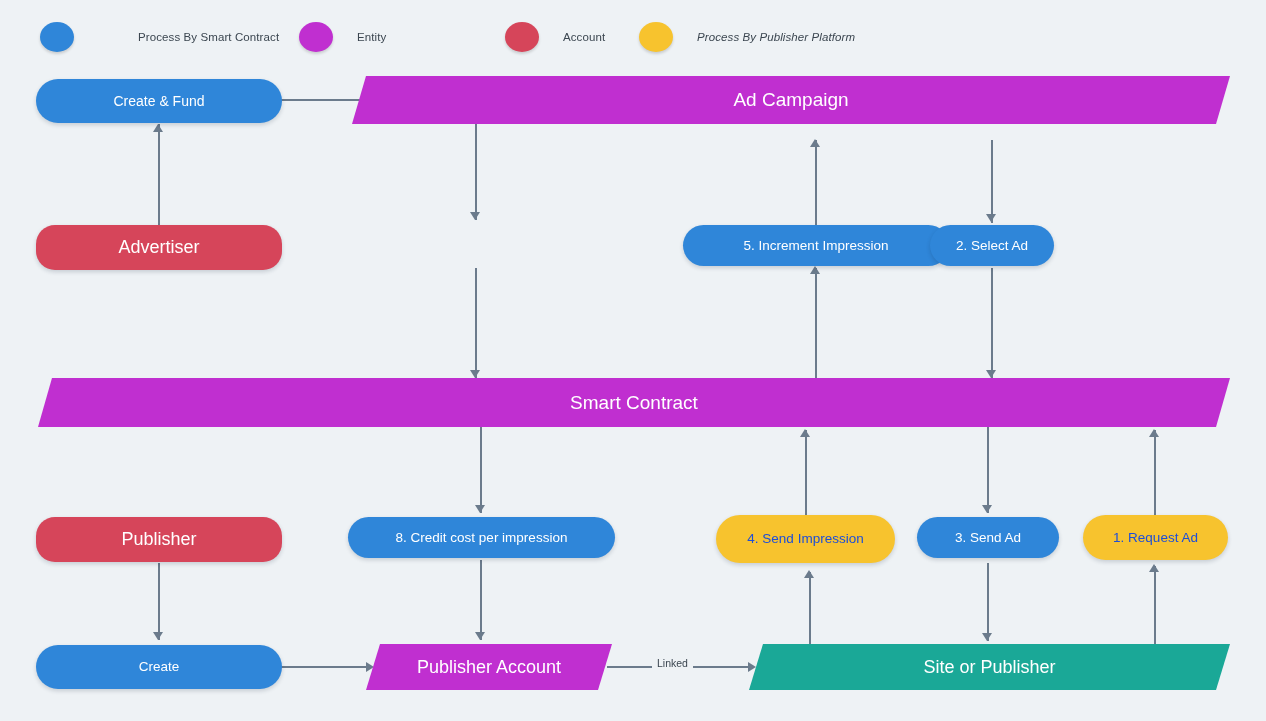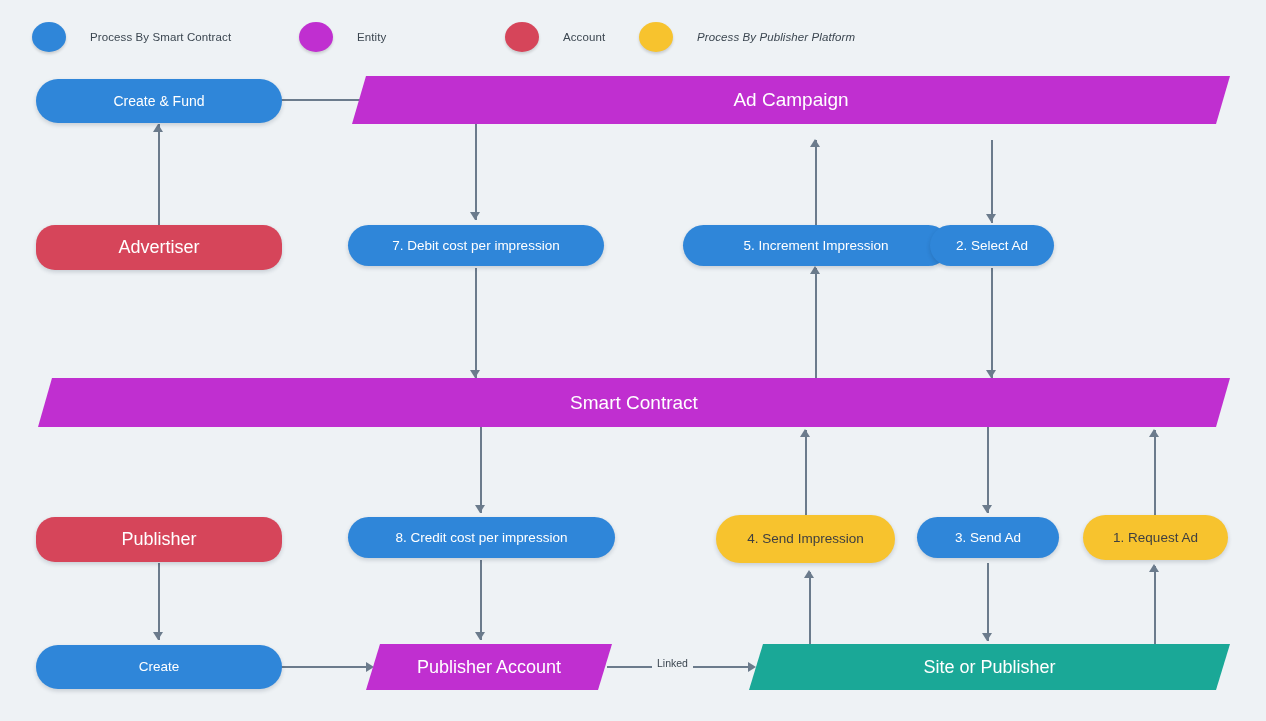--- a/index.html
+++ b/index.html
@@ -39,21 +39,21 @@
   }
   .pill{border-radius:999px;}
   .rrect{border-radius:19px;}
   .para{
     
     clip-path:polygon(14px 0, 100% 0, calc(100% - 14px) 100%, 0 100%);
     box-shadow:none;
     filter:drop-shadow(0 2px 3px rgba(20,40,60,.18));
   }
   .para .txt{display:block;}
-  .dark-txt{color:#404040;}
+  .dark-txt{color:#1d4ed8;}
 
   
   .vline{position:absolute;width:2px;background:#6b7b8c;}
   .hline{position:absolute;height:2px;background:#6b7b8c;}
   .arrow{position:absolute;width:0;height:0;}
   .arrow-down{border-left:5px solid transparent;border-right:5px solid transparent;border-top:8px solid #6b7b8c;}
   .arrow-up{border-left:5px solid transparent;border-right:5px solid transparent;border-bottom:8px solid #6b7b8c;}
   .arrow-right{border-top:5px solid transparent;border-bottom:5px solid transparent;border-left:8px solid #6b7b8c;}
   .edge-label{
     position:absolute;
@@ -61,21 +61,21 @@
     background:#eef2f5;
     padding:0 5px;
     white-space:nowrap;
   }
 </style>
 </head>
 <body>
 
 <div id="stage">
 
-  <div class="legend-item" style="left:32px;top:22px;">
+  <div class="legend-item" style="left:40px;top:22px;gap:40px;">
     <span class="legend-dot" style="background:#2f86d9;"></span>
     <span class="legend-label">Process By Smart Contract</span>
   </div>
 
   <div class="legend-item" style="left:299px;top:22px;">
     <span class="legend-dot" style="background:#c02fd0;"></span>
     <span class="legend-label">Entity</span>
   </div>
 
   <div class="legend-item" style="left:505px;top:22px;">
@@ -151,23 +151,20 @@
   </div>
 
   <div class="node para" style="left:352px;top:76px;width:878px;height:48px;background:#c02fd0;font-size:19px;">
     <span class="txt">Ad Campaign</span>
   </div>
 
   <div class="node rrect" style="left:36px;top:225px;width:246px;height:45px;background:#d6455a;font-size:18px;">
     <span class="txt">Advertiser</span>
   </div>
 
-  <div class="node pill" style="left:348px;top:225px;width:256px;height:41px;background:#2f86d9;font-size:13.5px;">
-    <span class="txt">7. Debit cost per impression</span>
-  </div>
 
   <div class="node pill" style="left:683px;top:225px;width:266px;height:41px;background:#2f86d9;font-size:13.5px;">
     <span class="txt">5. Increment Impression</span>
   </div>
 
   <div class="node pill" style="left:930px;top:225px;width:124px;height:41px;background:#2f86d9;font-size:13.5px;">
     <span class="txt">2. Select Ad</span>
   </div>
 
   <div class="node para" style="left:38px;top:378px;width:1192px;height:49px;background:#c02fd0;font-size:19px;">

